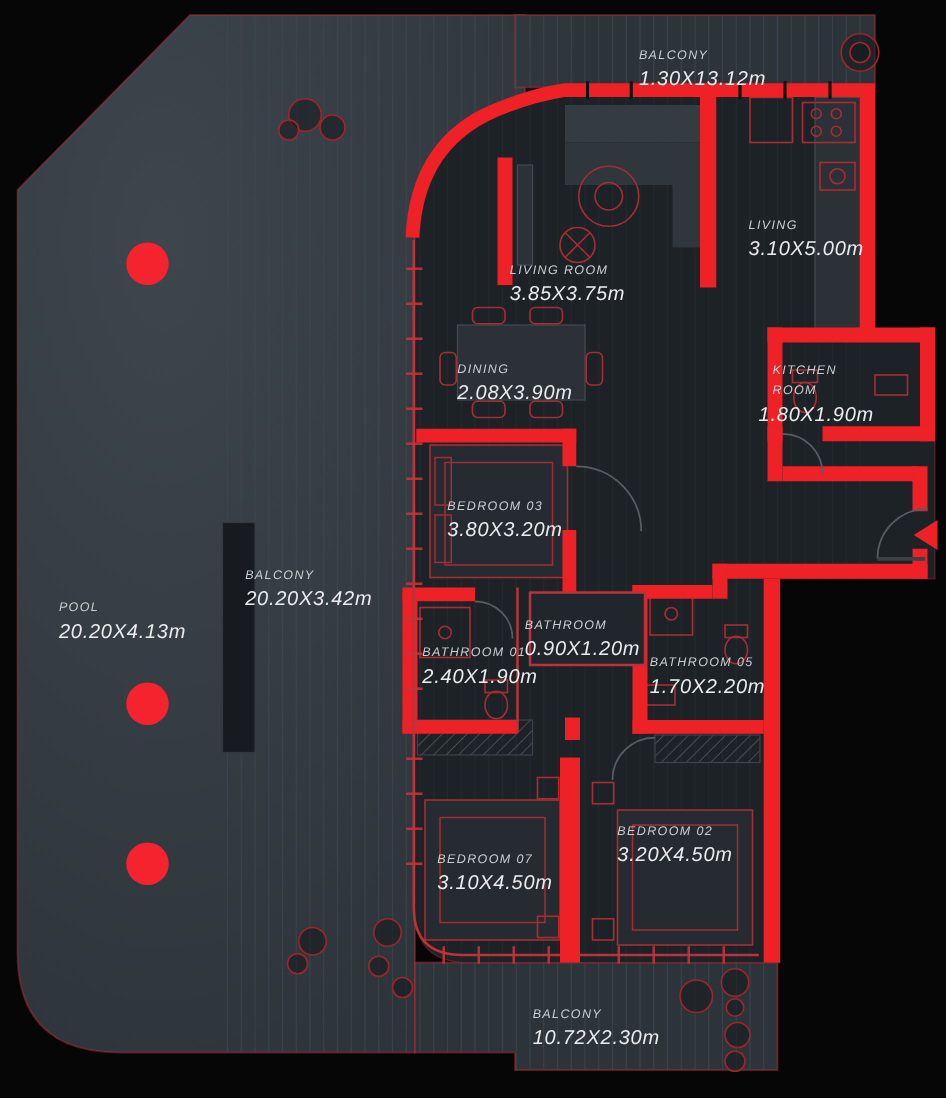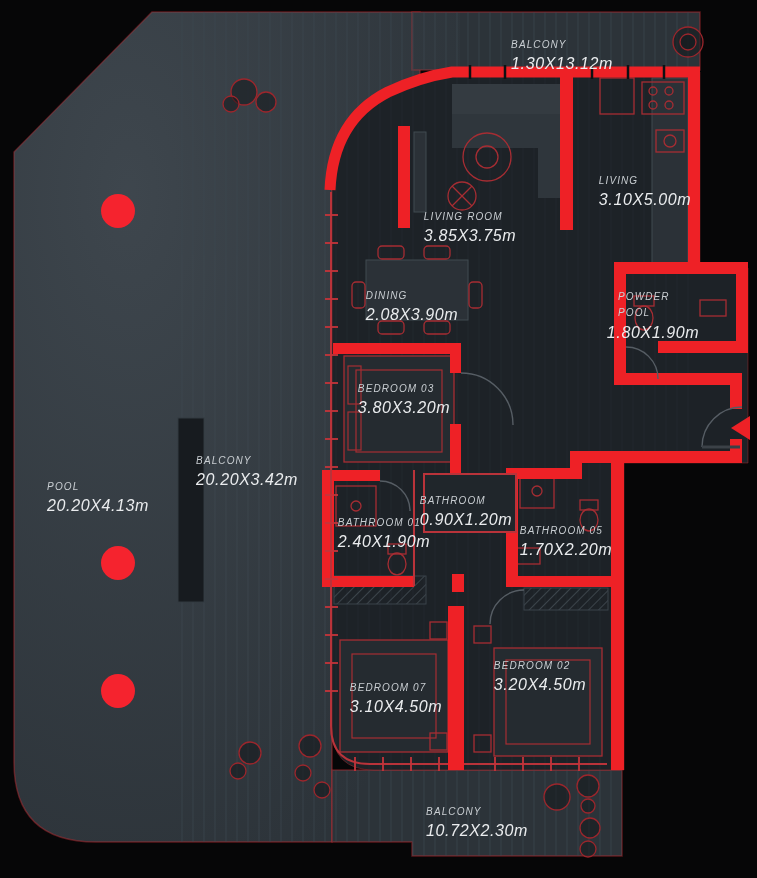--- a/index.html
+++ b/index.html
@@ -339,33 +339,33 @@
 </svg>
 
 <div class="label" style="left:562px;top:39px">
   <div class="rname">BALCONY</div>
   <div class="rdims">1.30X13.12m</div>
 </div>
 <div class="label" style="left:645px;top:175px">
   <div class="rname">LIVING</div>
   <div class="rdims">3.10X5.00m</div>
 </div>
-<div class="label" style="left:470px;top:211px">
+<div class="label" style="left:454px;top:211px">
   <div class="rname">LIVING ROOM</div>
   <div class="rdims">3.85X3.75m</div>
 </div>
 <div class="label" style="left:412px;top:290px">
   <div class="rname">DINING</div>
   <div class="rdims">2.08X3.90m</div>
 </div>
 <div class="label wrap" style="left:653px;top:289px">
-  <div class="rname">POWDER POOL</div>
+  <div class="rname">KITCHEN ROOM</div>
   <div class="rdims">1.80X1.90m</div>
 </div>
-<div class="label" style="left:404px;top:383px">
+<div class="label" style="left:404px;top:400px">
   <div class="rname">BEDROOM 03</div>
   <div class="rdims">3.80X3.20m</div>
 </div>
 <div class="label" style="left:466px;top:495px">
   <div class="rname">BATHROOM</div>
   <div class="rdims">0.90X1.20m</div>
 </div>
 <div class="label" style="left:384px;top:517px">
   <div class="rname">BATHROOM 01</div>
   <div class="rdims">2.40X1.90m</div>

